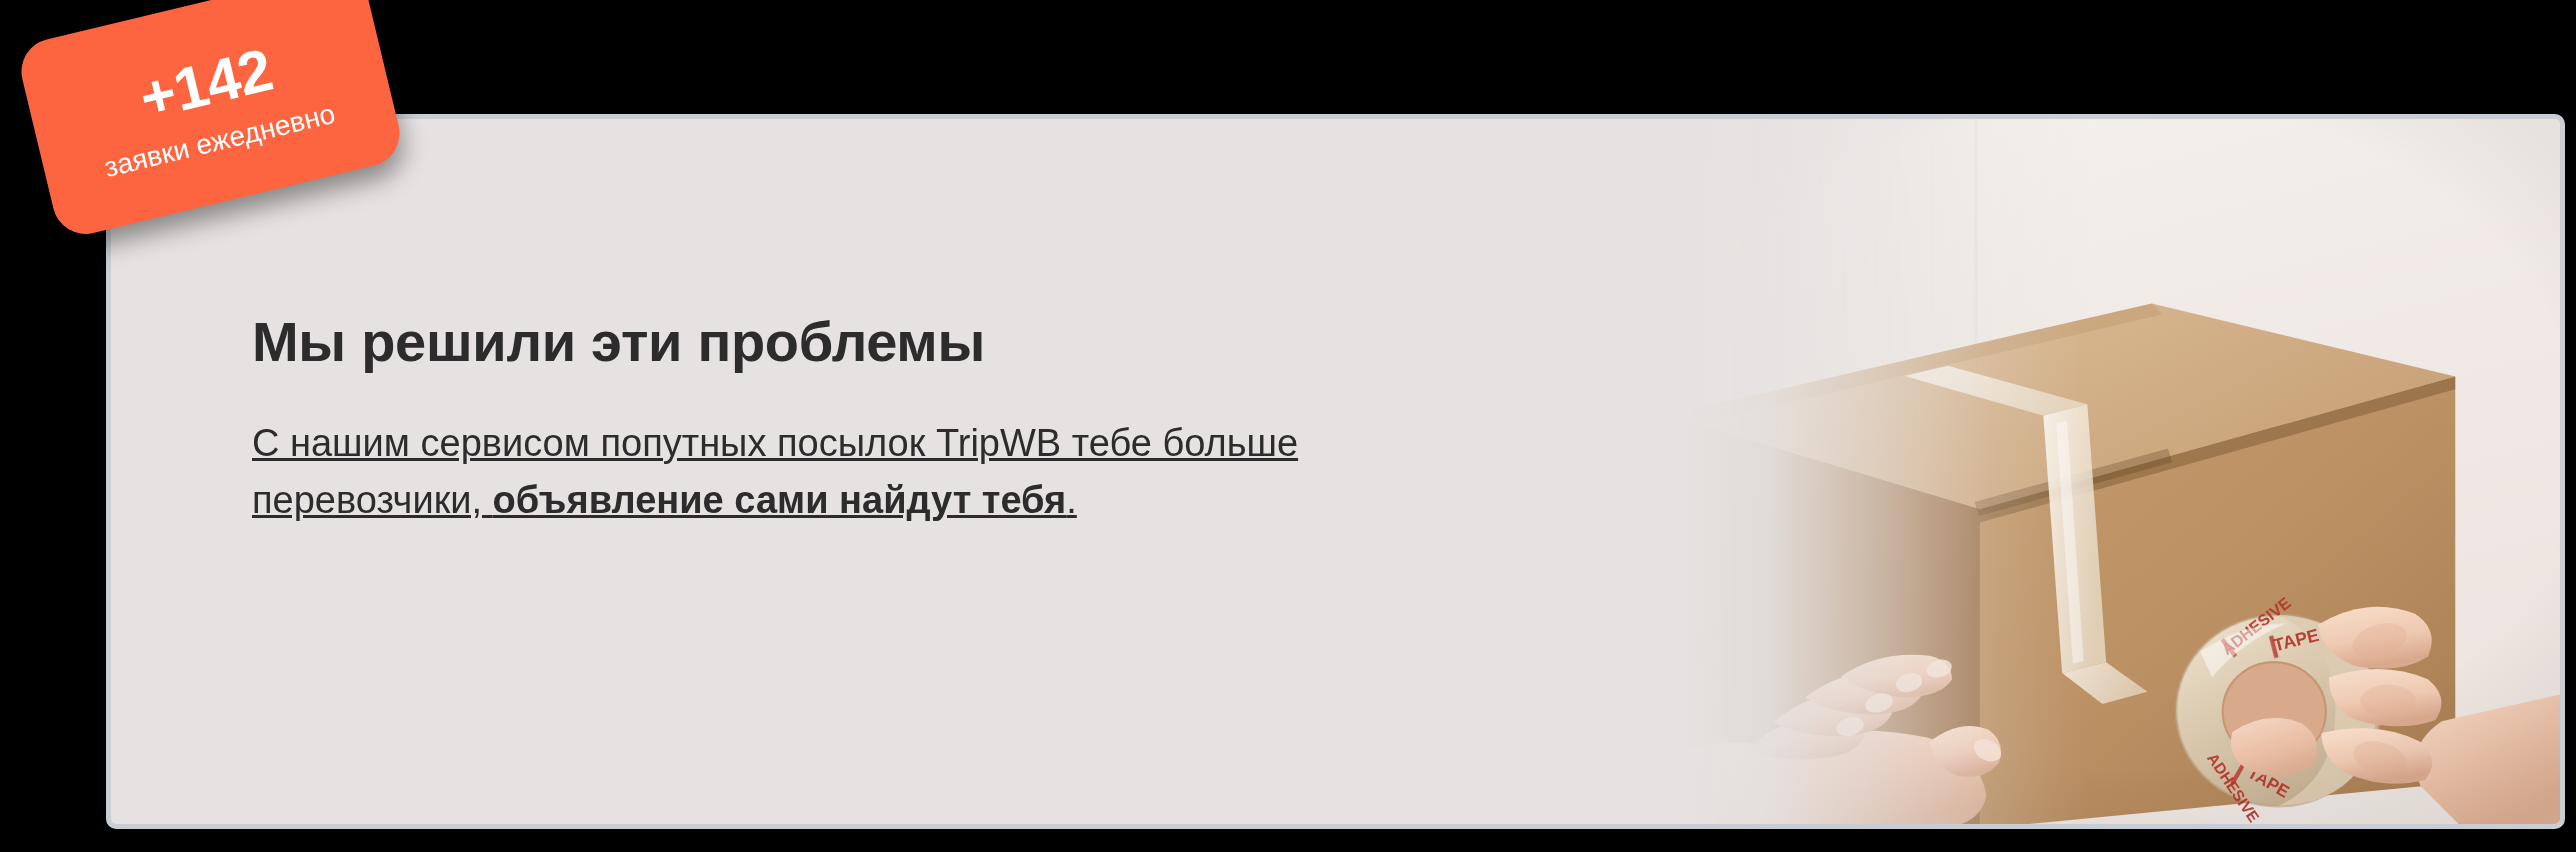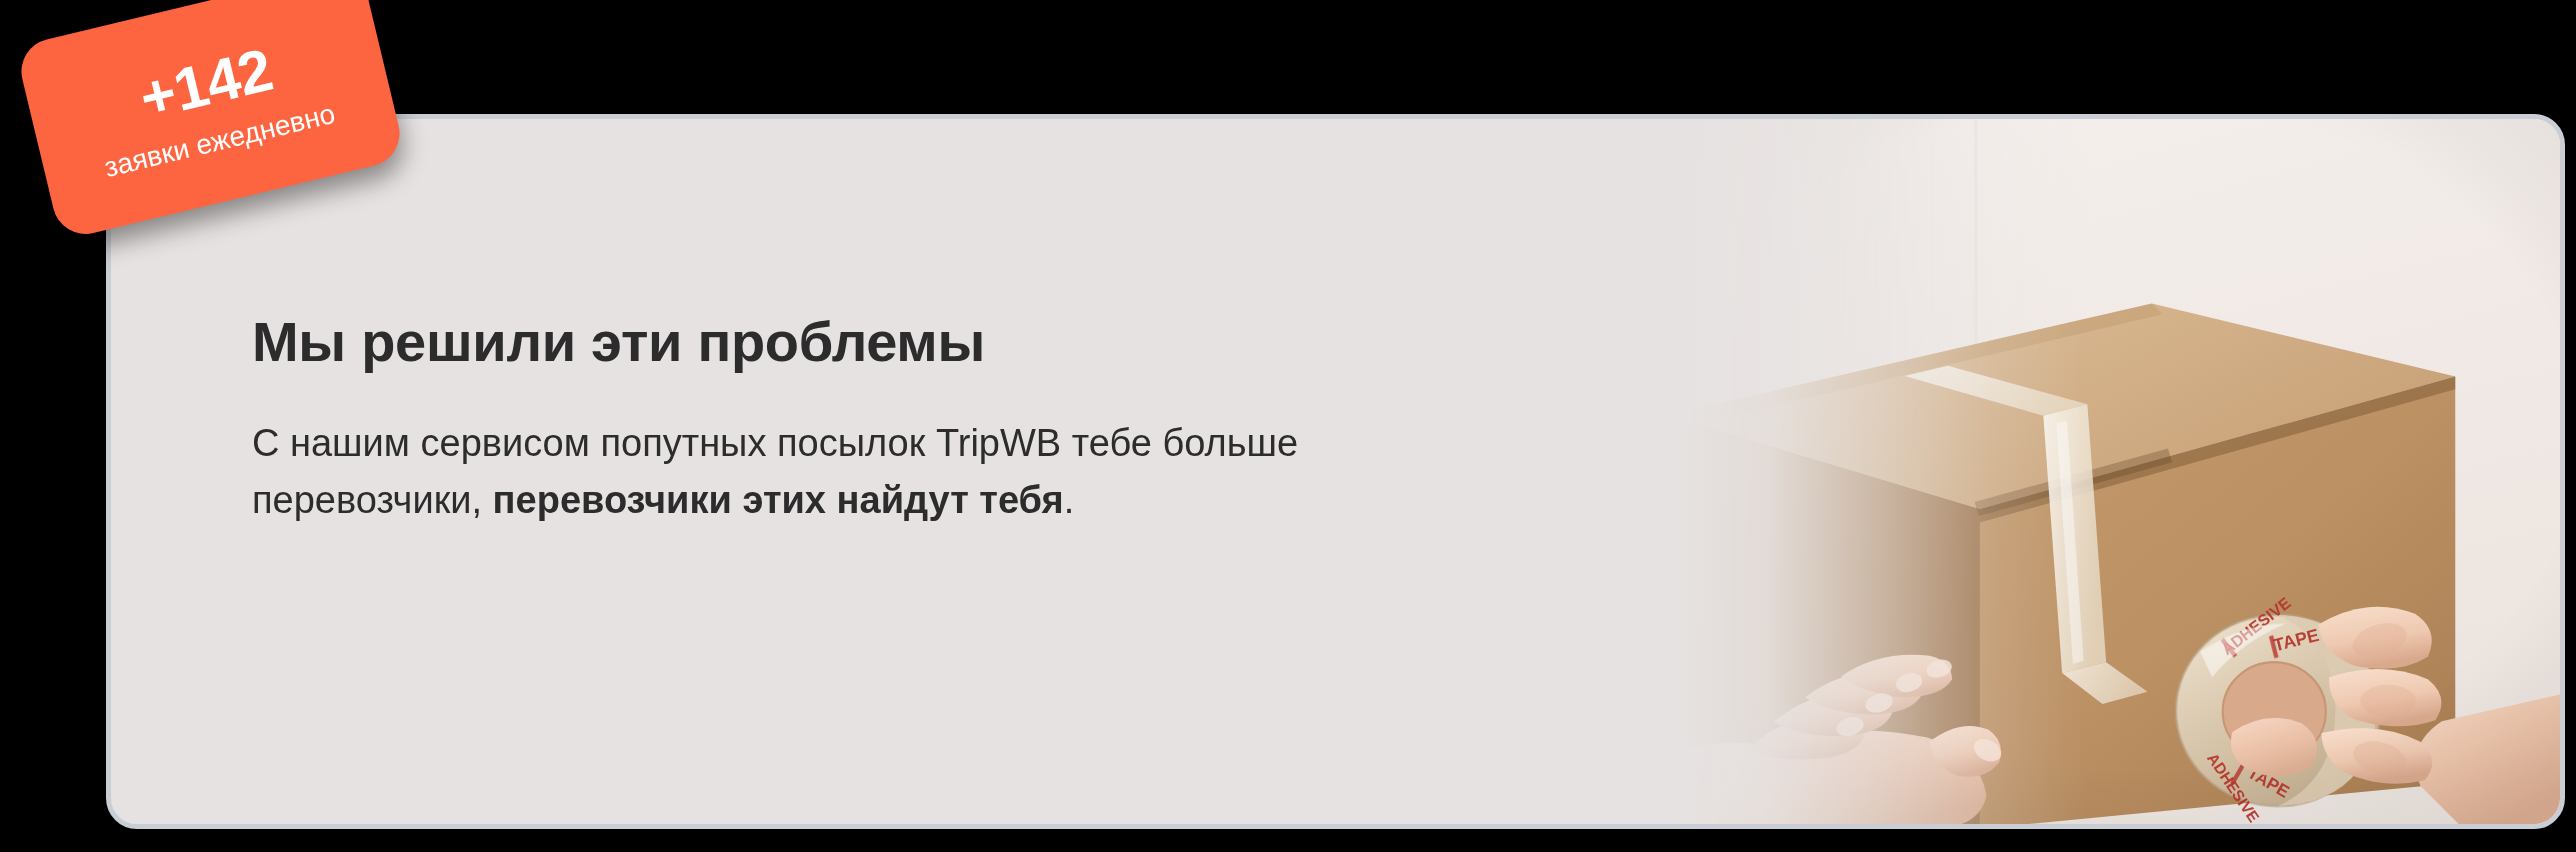--- a/index.html
+++ b/index.html
@@ -18,21 +18,21 @@
   
   #card {
     position: absolute;
     left: 106px;
     top: 114px;
     width: 2459px;
     height: 715px;
     box-sizing: border-box;
     background: #E6E2E1;
     border: 5.9px solid #C9CED5;
-    border-radius: 31px;
+    border-radius: 10px;
     overflow: hidden;
   }
 
   
   #photo {
     position: absolute;
     right: 0;
     top: 0;
     width: 956px;
     height: 100%;
@@ -70,20 +70,21 @@
     line-height: 1.1;
     margin: 0 0 42px 0;
     white-space: nowrap;
   }
   #paragraph {
     font-size: 38px;
     font-weight: 400;
     color: #2C2C2C;
     line-height: 1.52;
     margin: 0;
+    text-decoration: underline;
   }
   #paragraph .b { font-weight: 700; }
   .pline { display: block; white-space: nowrap; }
 
   
   #badge {
     position: absolute;
     left: 33px;
     top: 3.2px;
     width: 355px;
@@ -257,21 +258,21 @@
   </div>
 
   <div id="content">
     <h1 id="heading">Мы решили эти проблемы</h1>
 
     <p id="paragraph">
       <span class="pline">
         <span>С нашим сервисом попутных посылок TripWB тебе больше</span>
       </span>
       <span class="pline">
-        <span>перевозчики, </span><span class="b">перевозчики этих найдут тебя</span><span>.</span>
+        <span>перевозчики, </span><span class="b">объявление сами найдут тебя</span><span>.</span>
       </span>
     </p>
   </div>
 </div>
 
 <div id="badge">
   <div id="badge-count">+142</div>
   <div id="badge-caption">заявки ежедневно</div>
 </div>
 

